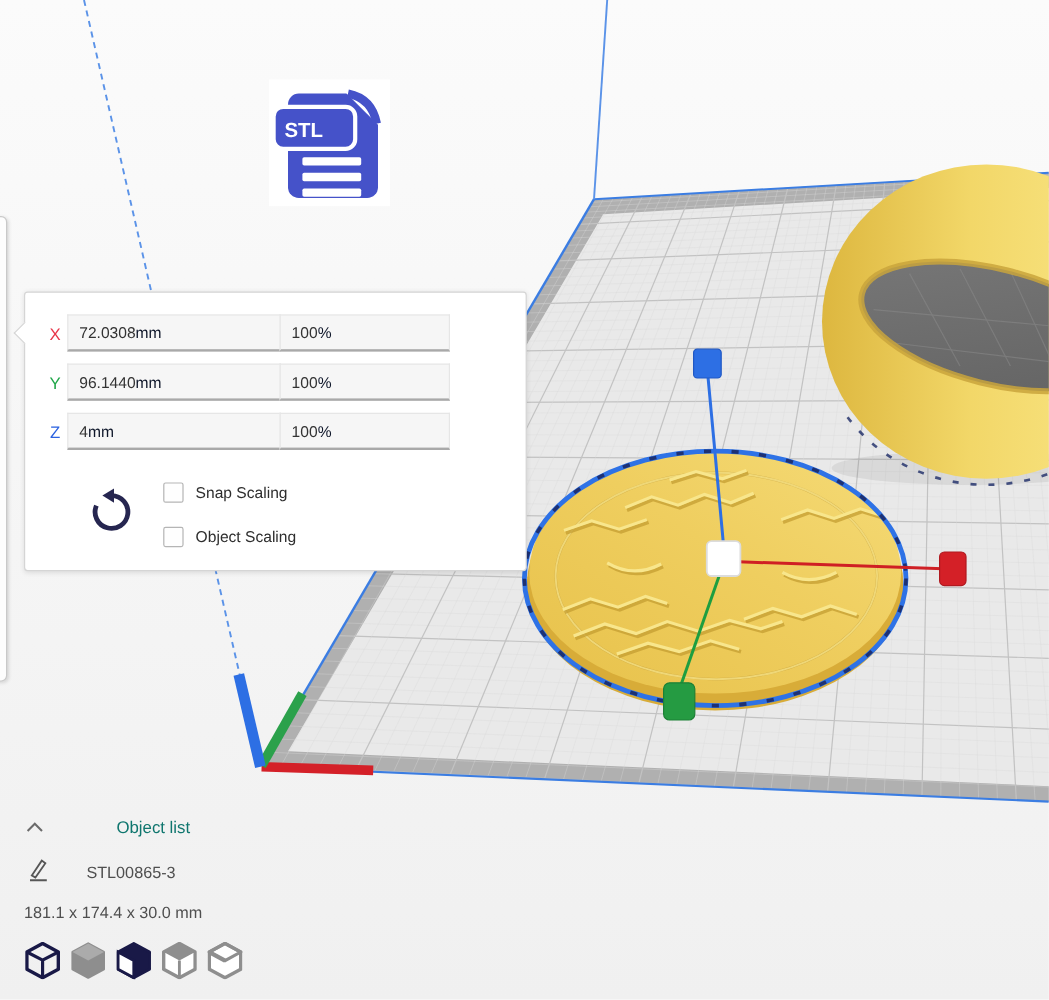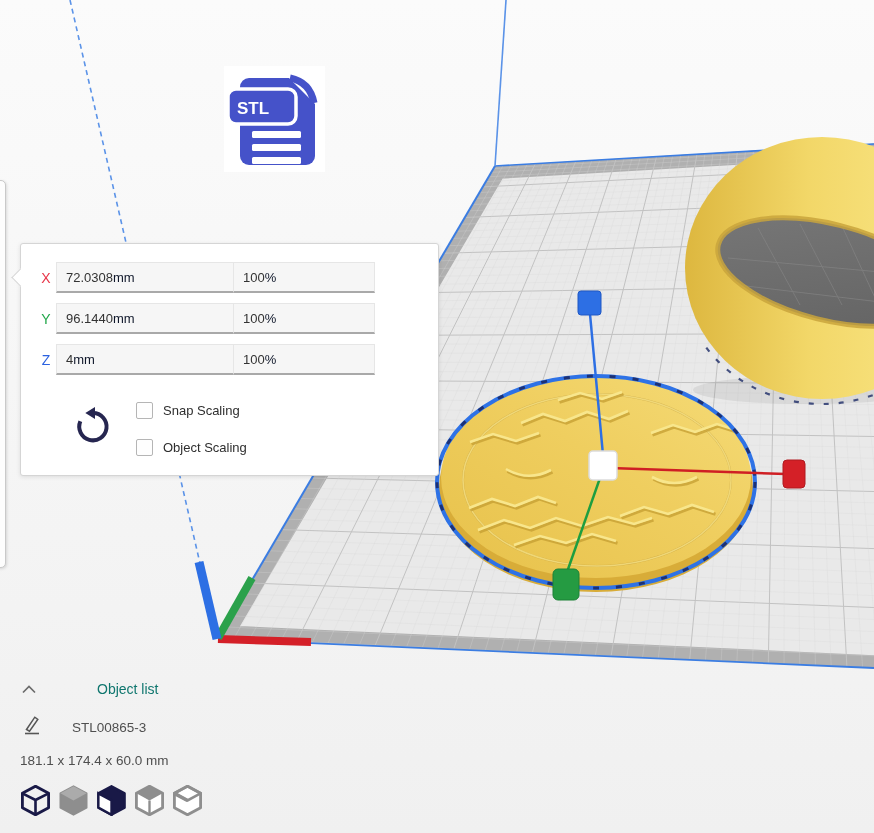--- a/index.html
+++ b/index.html
@@ -376,21 +376,21 @@
 </div>
 
 <div class="obj-item">
   <svg width="16" height="21" viewBox="0 0 16 21">
     <polygon points="2.5,15.5 10.8,3.2 13.8,5.4 5.5,17.2" fill="none" stroke="#565656" stroke-width="1.5"></polygon>
     <line x1="1" y1="19.5" x2="15" y2="19.5" stroke="#565656" stroke-width="1.6"></line>
   </svg>
   <span class="label">STL00865-3</span>
 </div>
 
-<div class="obj-dims">181.1 x 174.4 x 60.0 mm</div>
+<div class="obj-dims">181.1 x 174.4 x 30.0 mm</div>
 
 <div class="view-buttons">
   <button class="view-btn">
     <svg width="29" height="31" viewBox="0 0 24 26">
       <polygon points="12,1 23,7 23,19 12,25 1,19 1,7" fill="none" stroke="#191947" stroke-width="2.4" stroke-linejoin="round"></polygon>
       <path d="M12,12.6 L1,7 M12,12.6 L23,7 M12,12.6 L12,25" fill="none" stroke="#191947" stroke-width="2.2"></path>
     </svg>
   </button>
   <button class="view-btn">
     <svg width="29" height="31" viewBox="0 0 24 26">

